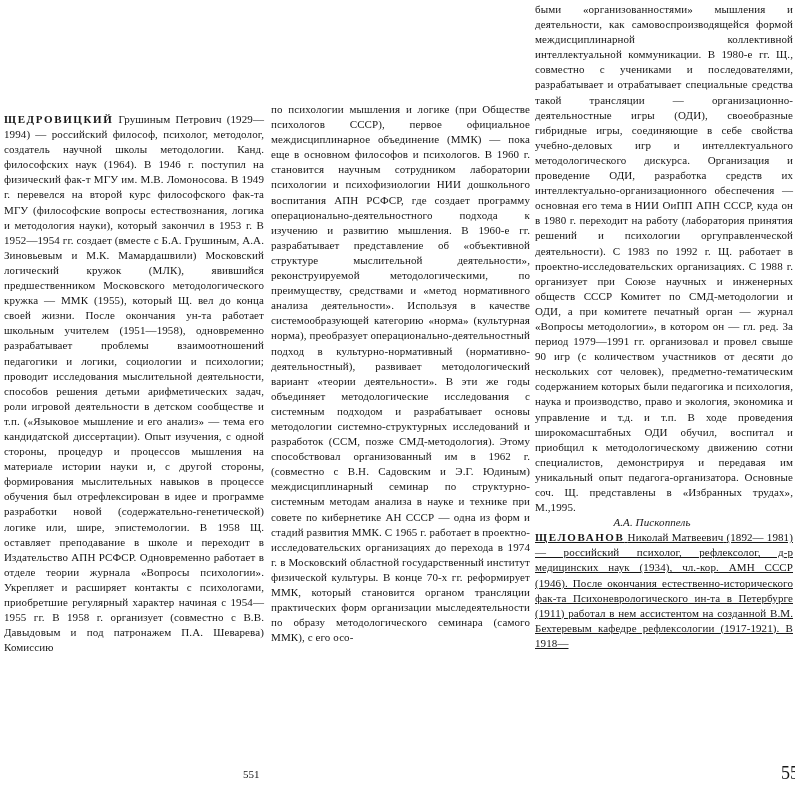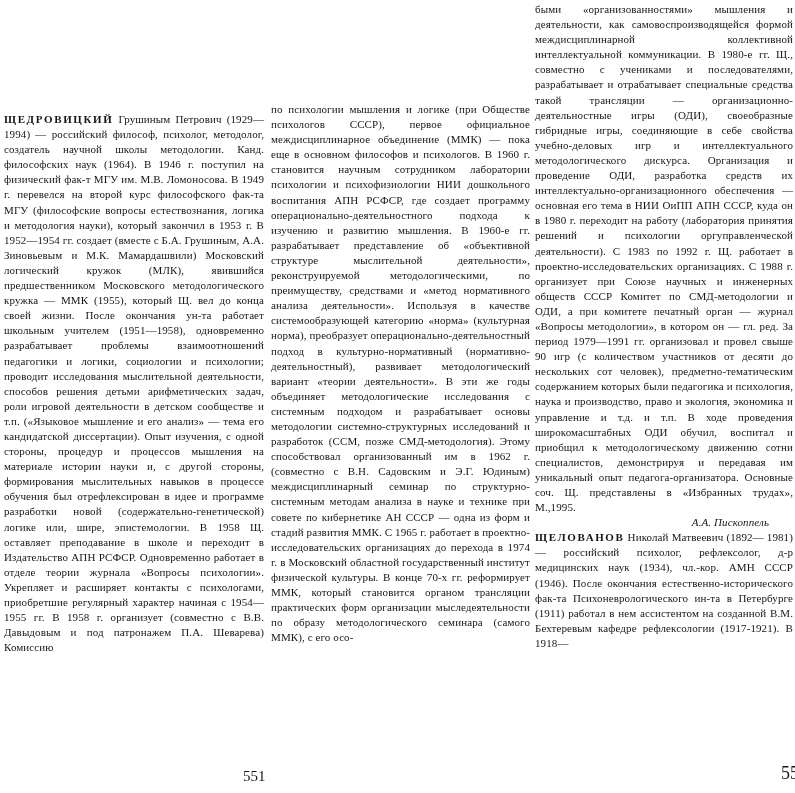--- a/index.html
+++ b/index.html
@@ -21,28 +21,28 @@
   }
   .col p { margin: 0; }
   .headword {
     font-weight: bold;
     letter-spacing: 1.6px;
     margin-top: 20px;
   }
   .person-name { }
   .signature {
     font-style: italic;
-    text-align: right;
+    text-align: center;
     padding-right: 24px;
     margin: 6px 0 15px 0;
   }
-  .entry-gap { margin-top: 15px; }
+  .entry-gap { margin-top: 15px; text-decoration: underline; }
   .page-number {
     position: absolute;
-    font-size: 15px;
+    font-size: 11px;
     color: #161616;
   }
   .pn-left { left: 243px; top: 768px; }
   .pn-right { left: 781px; top: 763px; font-size: 18px; }
 </style>
 </head>
 <body>
 
 <div class="page">
 

